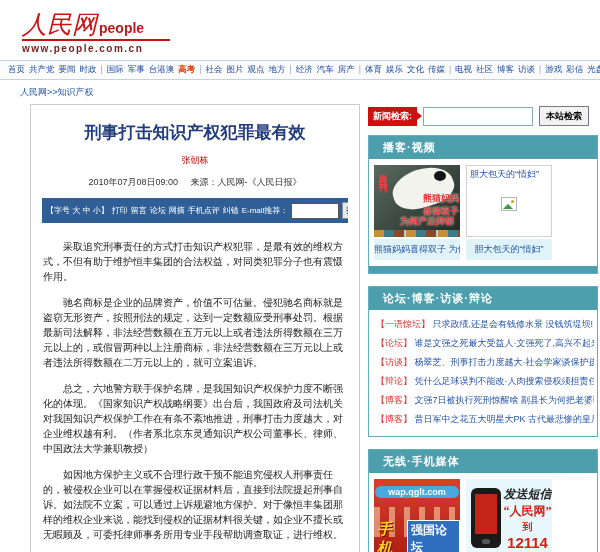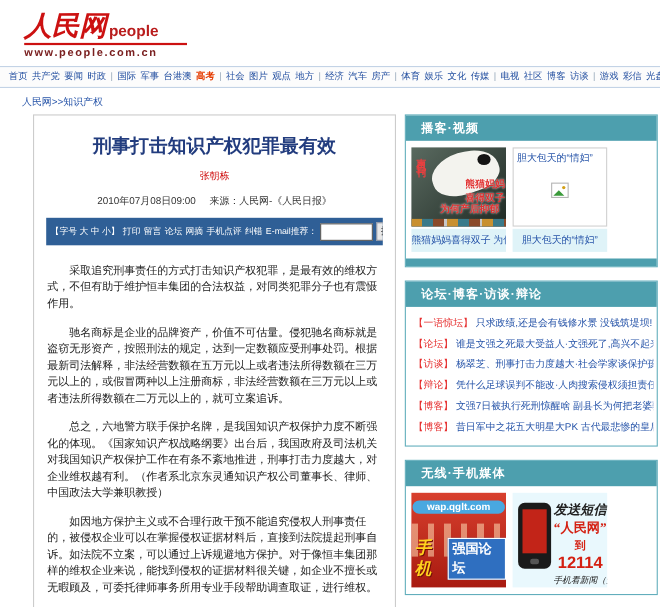--- a/index.html
+++ b/index.html
@@ -1,21 +1,21 @@
 <!DOCTYPE html>
 <html><head>
 <meta charset="utf-8">
 <style>
   html,body{margin:0;padding:0;}
   body{width:600px;height:552px;overflow:hidden;background:#fff;
        font-family:"Liberation Sans","DejaVu Sans",sans-serif;}
   
   .masthead{padding:12px 0 4px 22px;height:44px;}
   .logo-line{display:flex;align-items:flex-end;gap:2px;}
-  .logo-cn{color:#cc1111;font-size:25px;font-weight:bold;font-style:italic;
+  .logo-cn{color:#cc1111;font-size:25px;font-weight:normal;font-style:italic;
            font-family:"Liberation Serif","DejaVu Serif",serif;line-height:1;}
   .logo-en{color:#b91c1c;font-size:14px;font-weight:bold;line-height:1.2;}
   .logo-url{width:148px;border-top:2px solid #cc1111;color:#7a2020;font-weight:bold;
             font-size:10px;letter-spacing:1.5px;padding-top:2px;margin-top:2px;}
   
   .navbar{border-top:1px solid #c3d3e6;border-bottom:1px solid #c3d3e6;background:#fcfcfc;
           padding:3px 2px 3px 6px;font-size:8.5px;white-space:nowrap;overflow:hidden;}
   .nav-item{color:#234fa0;margin:0 2px;cursor:pointer;display:inline-block;}
   .nav-item.sep{color:#9ab;cursor:default;}
   .nav-item.hot{color:#e53b00;font-weight:bold;}
@@ -142,20 +142,25 @@
           <p>采取追究刑事责任的方式打击知识产权犯罪，是最有效的维权方式，不但有助于维护恒丰集团的合法权益，对同类犯罪分子也有震慑作用。</p>
           <p>驰名商标是企业的品牌资产，价值不可估量。侵犯驰名商标就是盗窃无形资产，按照刑法的规定，达到一定数额应受刑事处罚。根据最新司法解释，非法经营数额在五万元以上或者违法所得数额在三万元以上的，或假冒两种以上注册商标，非法经营数额在三万元以上或者违法所得数额在二万元以上的，就可立案追诉。</p>
           <p>总之，六地警方联手保护名牌，是我国知识产权保护力度不断强化的体现。《国家知识产权战略纲要》出台后，我国政府及司法机关对我国知识产权保护工作在有条不紊地推进，刑事打击力度越大，对企业维权越有利。（作者系北京东灵通知识产权公司董事长、律师、中国政法大学兼职教授）</p>
           <p>如因地方保护主义或不合理行政干预不能追究侵权人刑事责任的，被侵权企业可以在掌握侵权证据材料后，直接到法院提起刑事自诉。如法院不立案，可以通过上诉规避地方保护。对于像恒丰集团那样的维权企业来说，能找到侵权的证据材料很关键，如企业不擅长或无暇顾及，可委托律师事务所用专业手段帮助调查取证，进行维权。</p>
         </div>
 
     </div>
 
     <div class="sidebar">
 
+      <div class="search-row">
+        <span class="search-label">新闻检索:</span>
+        <input type="text" class="search-input" value="" style="">
+        <button class="search-btn">本站检索</button>
+      </div>
 
       <div class="sbox">
         <div class="sbox-header">播客·视频</div>
         <div class="cell-row">
           <div class="cell">
             <div class="vid-img panda">
               <span class="panda-body"></span>
               <span class="panda-ear"></span>
               <span class="vert-banner">声色日刊</span>
               <span class="overlay1">熊猫妈妈喜得双子</span>

